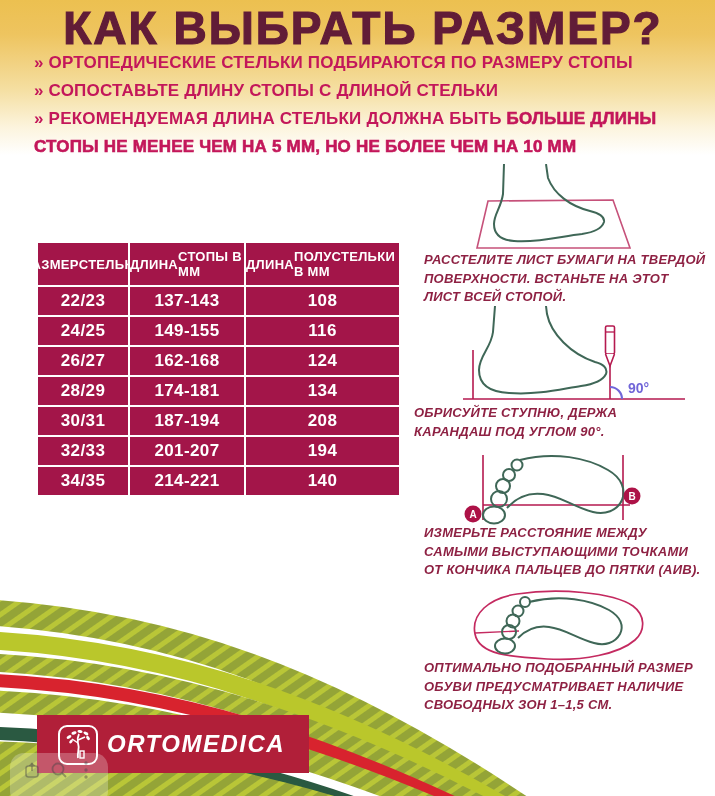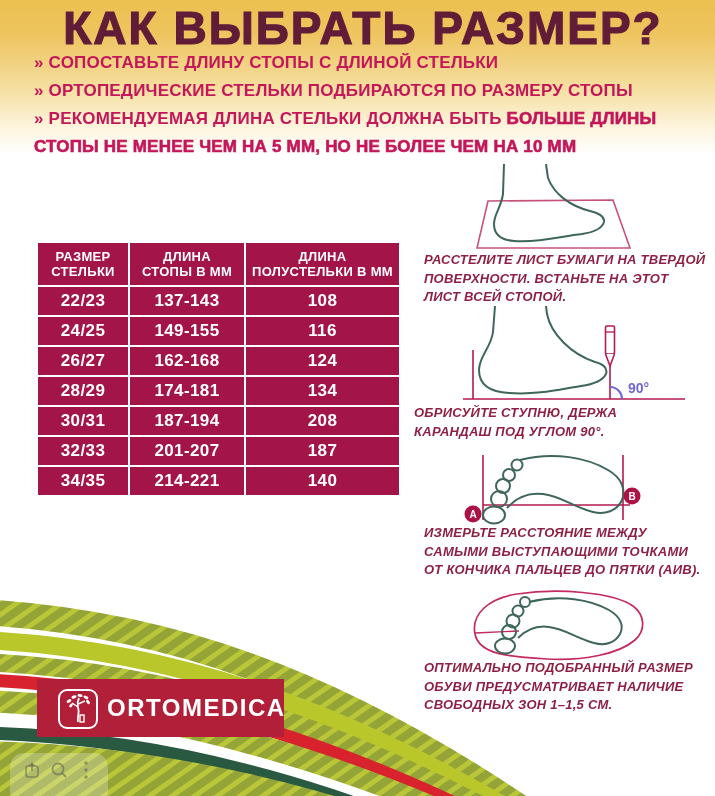--- a/index.html
+++ b/index.html
@@ -14,28 +14,28 @@
     color:#611c37;font-size:46px;font-weight:700;letter-spacing:2px;
     -webkit-text-stroke:1.2px #611c37;white-space:nowrap;
   }
   .bullets{position:absolute;left:34px;top:49px;width:655px;}
   .bullet{margin:0;color:#c3175a;font-weight:700;font-size:17px;line-height:28px;letter-spacing:0.2px;}
   .xbold{-webkit-text-stroke:0.6px #c3175a;}
   
   .size-table{position:absolute;left:38px;top:243px;width:357px;display:grid;
     grid-template-columns:90px 114px 153px;gap:2px;background:#ffffff;}
   .cell{background:#a31549;color:#fff;display:flex;align-items:center;justify-content:center;font-weight:700;}
-  .th{height:42px;flex-direction:column;font-size:13px;line-height:15px;letter-spacing:0.3px;}
+  .th{height:42px;flex-direction:row;font-size:13px;line-height:15px;letter-spacing:0.3px;}
   .td{height:28px;font-size:17px;letter-spacing:0.4px;}
   
   .step-text{position:absolute;margin:0;color:#8e2143;font-weight:700;font-size:13px;
     line-height:18.5px;letter-spacing:0.25px;width:284px;font-style:italic;}
   .illo{position:absolute;}
   
-  .brand-banner{position:absolute;left:37px;top:679px;width:247px;height:58px;background:#b11f39;z-index:4;}
+  .brand-banner{position:absolute;left:37px;top:715px;width:272px;height:58px;background:#b11f39;z-index:4;font-style:italic;}
   .logo-box{position:absolute;left:21px;top:10px;width:36px;height:36px;border:2.5px solid #fff;border-radius:9px;}
   .brand-name{position:absolute;left:70px;top:0;height:58px;display:flex;align-items:center;
     color:#fff;font-size:24px;font-weight:700;letter-spacing:1.5px;}
   
   .waves{position:absolute;left:0;top:596px;z-index:2;}
   
   .viewer-toolbar{position:absolute;left:10px;top:753px;width:98px;height:52px;
     background:rgba(255,255,255,0.25);border-radius:14px;z-index:9;
     display:flex;justify-content:space-between;align-items:flex-start;padding:7px 12px 0 12px;box-sizing:border-box;}
   .tool-btn{width:20px;height:20px;display:flex;align-items:center;justify-content:center;cursor:pointer;}
@@ -43,22 +43,22 @@
 </head>
 <body>
 
 <div class="canvas">
 
   <div class="header-bg"></div>
 
   <h1 class="page-title">КАК ВЫБРАТЬ РАЗМЕР?</h1>
 
   <div class="bullets">
+    <p class="bullet"><span>»</span> <span>ОРТОПЕДИЧЕСКИЕ СТЕЛЬКИ ПОДБИРАЮТСЯ ПО РАЗМЕРУ СТОПЫ</span></p>
     <p class="bullet"><span>»</span> <span>СОПОСТАВЬТЕ ДЛИНУ СТОПЫ С ДЛИНОЙ СТЕЛЬКИ</span></p>
-    <p class="bullet"><span>»</span> <span>ОРТОПЕДИЧЕСКИЕ СТЕЛЬКИ ПОДБИРАЮТСЯ ПО РАЗМЕРУ СТОПЫ</span></p>
     <p class="bullet"><span>»</span> <span>РЕКОМЕНДУЕМАЯ ДЛИНА СТЕЛЬКИ ДОЛЖНА БЫТЬ </span><span class="xbold">БОЛЬШЕ ДЛИНЫ СТОПЫ НЕ МЕНЕЕ ЧЕМ НА 5 ММ, НО НЕ БОЛЕЕ ЧЕМ НА 10 ММ</span></p>
   </div>
 
   <div class="size-table">
     <div class="cell th">
       <span>РАЗМЕР</span>
       <span>СТЕЛЬКИ</span>
     </div>
     <div class="cell th">
       <span>ДЛИНА</span>
@@ -84,21 +84,21 @@
     <div class="cell td">28/29</div>
     <div class="cell td">174-181</div>
     <div class="cell td">134</div>
 
     <div class="cell td">30/31</div>
     <div class="cell td">187-194</div>
     <div class="cell td">208</div>
 
     <div class="cell td">32/33</div>
     <div class="cell td">201-207</div>
-    <div class="cell td">187</div>
+    <div class="cell td">194</div>
 
     <div class="cell td">34/35</div>
     <div class="cell td">214-221</div>
     <div class="cell td">140</div>
   </div>
 
   <svg class="illo" style="left:470px;top:164px;" width="170" height="90" viewBox="0 0 170 90">
     <polygon points="18,37 143,36 160,84 7,84" fill="none" stroke="#c6517a" stroke-width="1.6"></polygon>
     <path d="M 34,0 L 33,30 C 31,44 24,50 24,60 C 24,70 30,76 44,77 C 70,79 92,72 112,70
              C 126,68 132,64 134,58 C 135,52 128,49 120,47 C 100,42 84,30 78,14 L 76,0" fill="none" stroke="#3f6757" stroke-width="2"></path>

